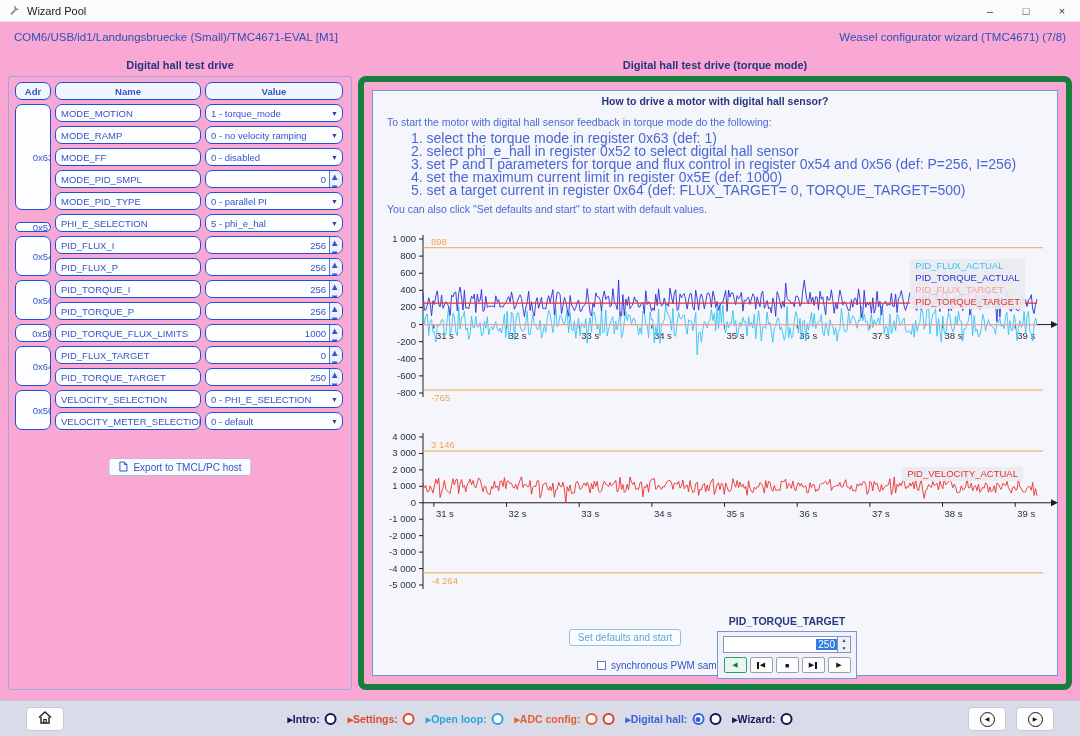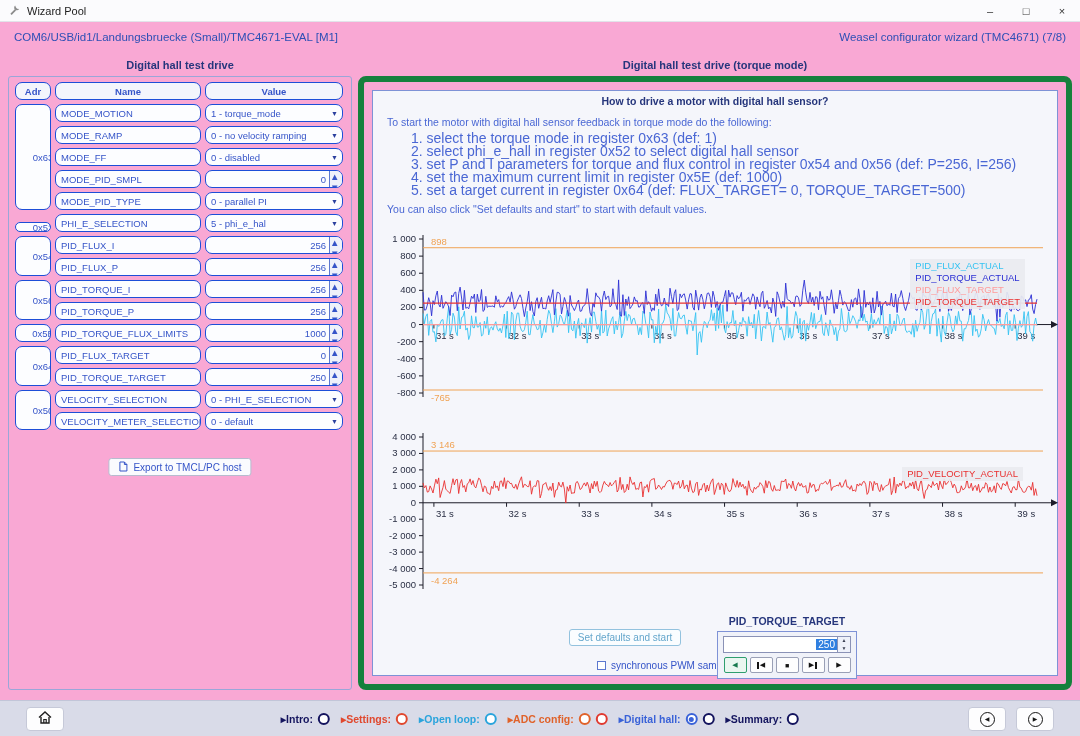--- a/index.html
+++ b/index.html
@@ -407,21 +407,21 @@
           <span class="radio" style="border-color: rgb(224, 58, 48);"></span>
         </div>
         <div class="wstep">
           <span class="wlab" style="color: rgb(58, 98, 216);">▸Digital hall:</span>
           <span class="radio" style="border-color: rgb(58, 98, 216);">
             <span class="dot" style="background: rgb(58, 98, 216);"></span>
           </span>
           <span class="radio" style="border-color: rgb(20, 20, 94);"></span>
         </div>
         <div class="wstep">
-          <span class="wlab" style="color: rgb(20, 20, 94);">▸Summary:</span>
+          <span class="wlab" style="color: rgb(20, 20, 94);">▸Wizard:</span>
           <span class="radio" style="border-color: rgb(20, 20, 94);"></span>
         </div>
       </div>
     <div class="navbtns">
       <button class="nav-btn">
         <span class="circ">◀</span>
       </button>
       <button class="nav-btn">
         <span class="circ">▶</span>
       </button>

